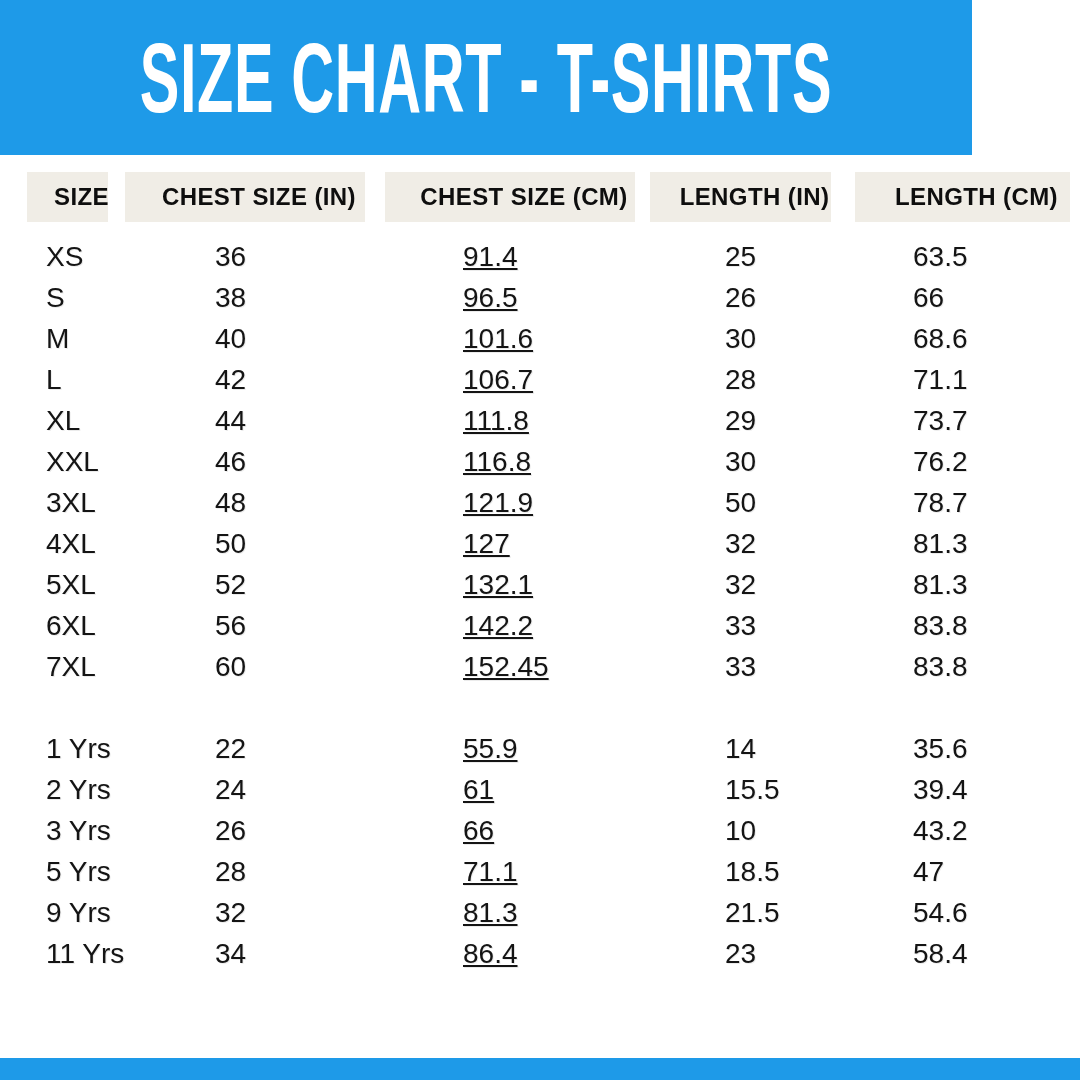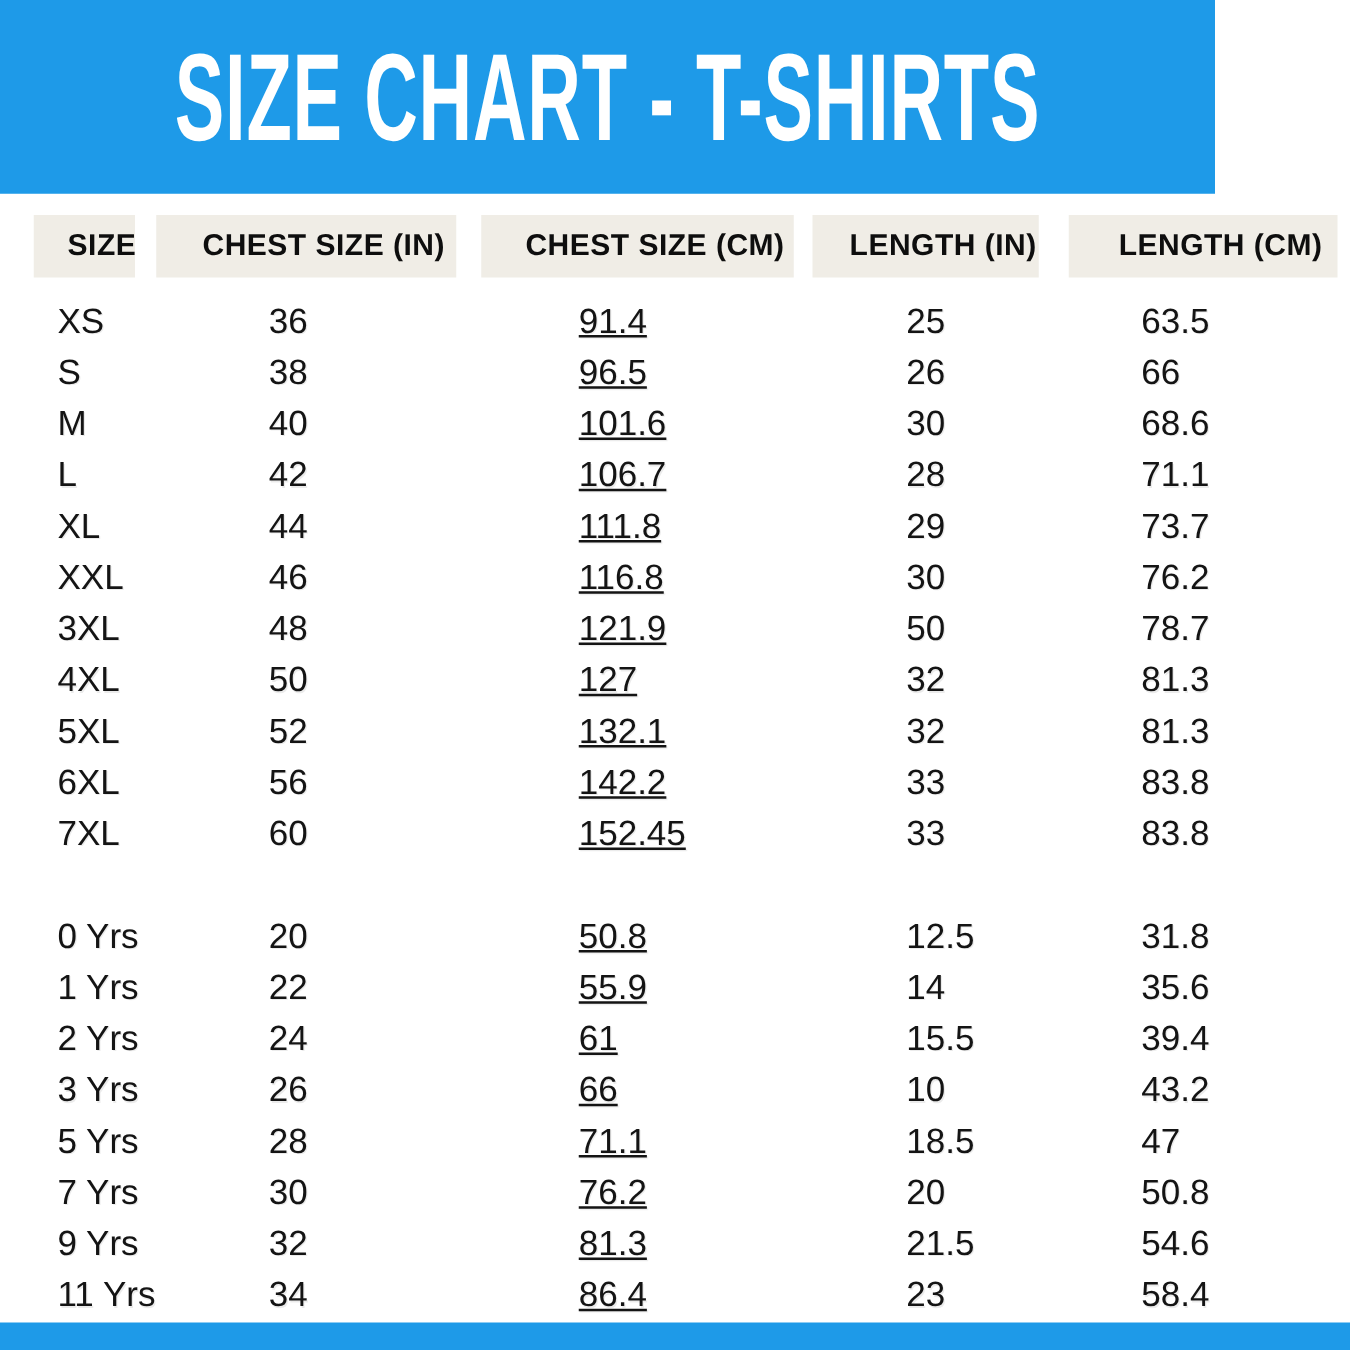--- a/index.html
+++ b/index.html
@@ -190,27 +190,20 @@
           <td>7XL</td>
           <td>60</td>
           <td>152.45</td>
           <td>33</td>
           <td>83.8</td>
         </tr>
         <tr class="spacer-row">
           <td colspan="5"></td>
         </tr>
         <tr>
-          <td>0 Yrs</td>
-          <td>20</td>
-          <td>50.8</td>
-          <td>12.5</td>
-          <td>31.8</td>
-        </tr>
-        <tr>
           <td>1 Yrs</td>
           <td>22</td>
           <td>55.9</td>
           <td>14</td>
           <td>35.6</td>
         </tr>
         <tr>
           <td>2 Yrs</td>
           <td>24</td>
           <td>61</td>
@@ -225,27 +218,20 @@
           <td>43.2</td>
         </tr>
         <tr>
           <td>5 Yrs</td>
           <td>28</td>
           <td>71.1</td>
           <td>18.5</td>
           <td>47</td>
         </tr>
         <tr>
-          <td>7 Yrs</td>
-          <td>30</td>
-          <td>76.2</td>
-          <td>20</td>
-          <td>50.8</td>
-        </tr>
-        <tr>
           <td>9 Yrs</td>
           <td>32</td>
           <td>81.3</td>
           <td>21.5</td>
           <td>54.6</td>
         </tr>
         <tr>
           <td>11 Yrs</td>
           <td>34</td>
           <td>86.4</td>

